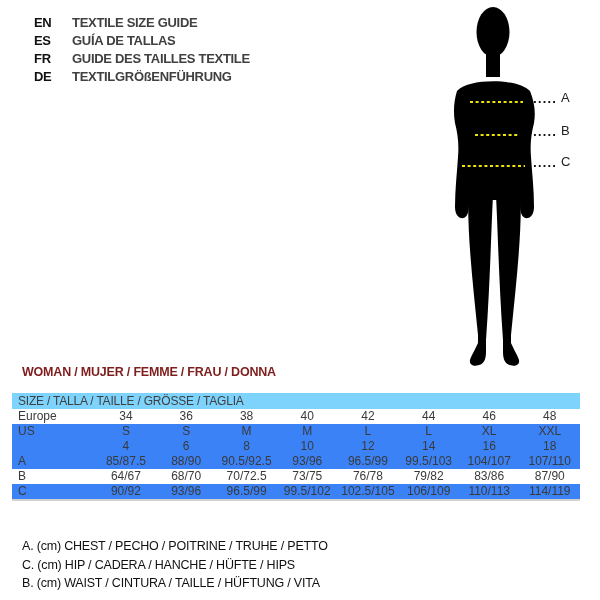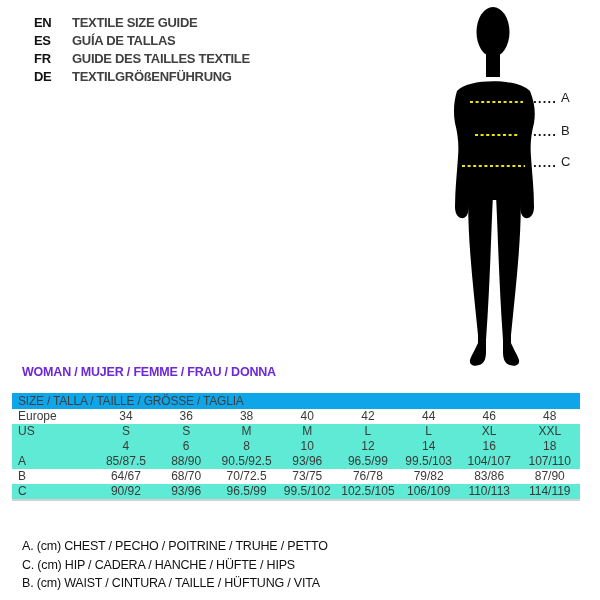--- a/index.html
+++ b/index.html
@@ -12,32 +12,32 @@
   .lang-row{display:flex;height:18px;align-items:center;}
   .lang-code{width:38px;font-weight:700;font-size:13px;color:#111;letter-spacing:-0.3px;}
   .lang-label{font-weight:700;font-size:13px;color:#404040;letter-spacing:-0.3px;white-space:nowrap;}
   
   .figure-svg{position:absolute;left:450px;top:5px;width:120px;height:363px;}
   .measure-label{position:absolute;font-size:13px;color:#222;font-weight:400;}
   .measure-label-a{left:561px;top:90px;}
   .measure-label-b{left:561px;top:123px;}
   .measure-label-c{left:561px;top:154px;}
   
-  .woman-title{position:absolute;left:22px;top:365px;font-size:12.5px;font-weight:700;color:#6d28d9;letter-spacing:-0.2px;white-space:nowrap;}
+  .woman-title{position:absolute;left:22px;top:365px;font-size:12.5px;font-weight:700;color:#7f1d1d;letter-spacing:-0.2px;white-space:nowrap;}
   
   .size-table{position:absolute;left:12px;top:393px;width:568px;border-collapse:collapse;
     font-size:12px;color:#3a3a3a;border-bottom:2px solid #d2d2d2;}
   .size-table th{
-    background:#0ea5e9;color:#3f3f3f;font-weight:400;font-size:12px;text-align:left;
+    background:#7dd3fc;color:#3f3f3f;font-weight:400;font-size:12px;text-align:left;
     padding:1px 0 1px 6px;letter-spacing:-0.2px;height:13px;
   }
   .size-table td{height:15px;padding:0 1px;text-align:center;line-height:15px;white-space:nowrap;}
   .size-table td.row-label{width:78px;text-align:left;padding-left:6px;}
   .size-table col.data-col{width:61px;}
-  .size-table tr.shaded{background:#5eead4;padding-left:12px;}
+  .size-table tr.shaded{background:#3b82f6;padding-left:12px;}
   
   .legend{position:absolute;left:22px;top:539px;}
   .legend-line{font-size:12.5px;font-weight:400;color:#111;letter-spacing:-0.2px;height:18.5px;white-space:nowrap;}
 </style>
 </head>
 <body>
 
 <div class="lang-list">
   <div class="lang-row">
     <span class="lang-code">EN</span>

